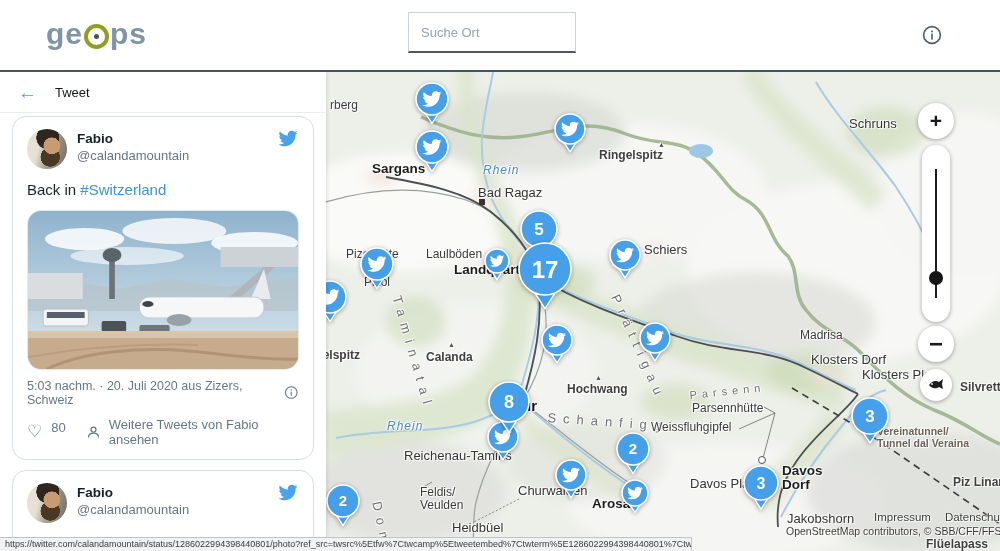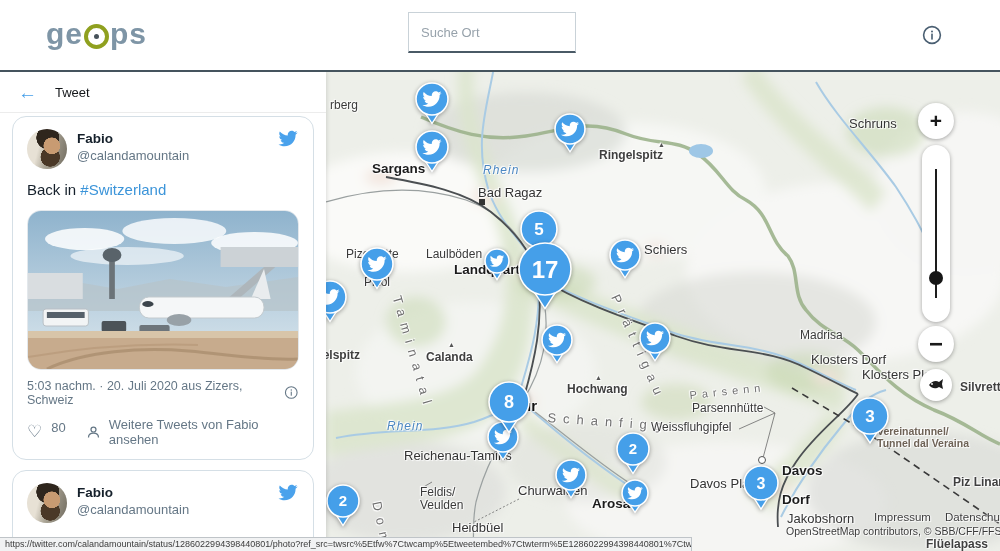--- a/index.html
+++ b/index.html
@@ -306,21 +306,21 @@
       <div class="mlabel tunnel" style="left: 551px; top: 365px;">Tunnel dal Veraina</div>
       <div class="mlabel water" style="left: 61px; top: 347px;">Rhein</div>
       <div class="mlabel city-lg" style="left: 176px; top: 325px;">Chur</div>
       <div class="mlabel town-lg" style="left: 78px; top: 376px;">Reichenau-Tamins</div>
       <div class="mlabel town" style="left: 94px; top: 413px;">Feldis/</div>
       <div class="mlabel town" style="left: 94px; top: 426px;">Veulden</div>
       <div class="mlabel town-lg" style="left: 192px; top: 411px;">Churwalden</div>
       <div class="mlabel town-lg" style="left: 126px; top: 448px;">Heidbüel</div>
       <div class="mlabel city" style="left: 266px; top: 424px;">Arosa</div>
       <div class="mlabel city" style="left: 456px; top: 391px;">Davos</div>
-      <div class="mlabel city" style="left: 456px; top: 405px; margin-top: 15px;">Dorf</div>
+      <div class="mlabel city" style="left: 456px; top: 405px;">Dorf</div>
       <div class="mlabel town-lg" style="left: 364px; top: 404px;">Davos Platz</div>
       <div class="mlabel town-lg" style="left: 461px; top: 439px;">Jakobshorn</div>
       <div class="mlabel peak" style="left: 627px; top: 403px;">Piz Linard</div>
       <div class="mlabel peak" style="left: 600px; top: 465px;">Flüelapass</div>
       <div class="mlabel region" style="left: 58px; top: 428px; transform: rotate(78deg);">Domleschg</div>
     </div>
   <div class="pins">
       <div class="pin" style="left: 86px; top: 9px; z-index: 16; cursor: pointer;">
         <svg width="40" height="49" viewBox="0 0 40 49">
           <polygon points="11.68,29.52 28.32,29.52 20,42.519999999999996" fill="#459FE9" stroke="#fff" stroke-width="1.4"></polygon>

